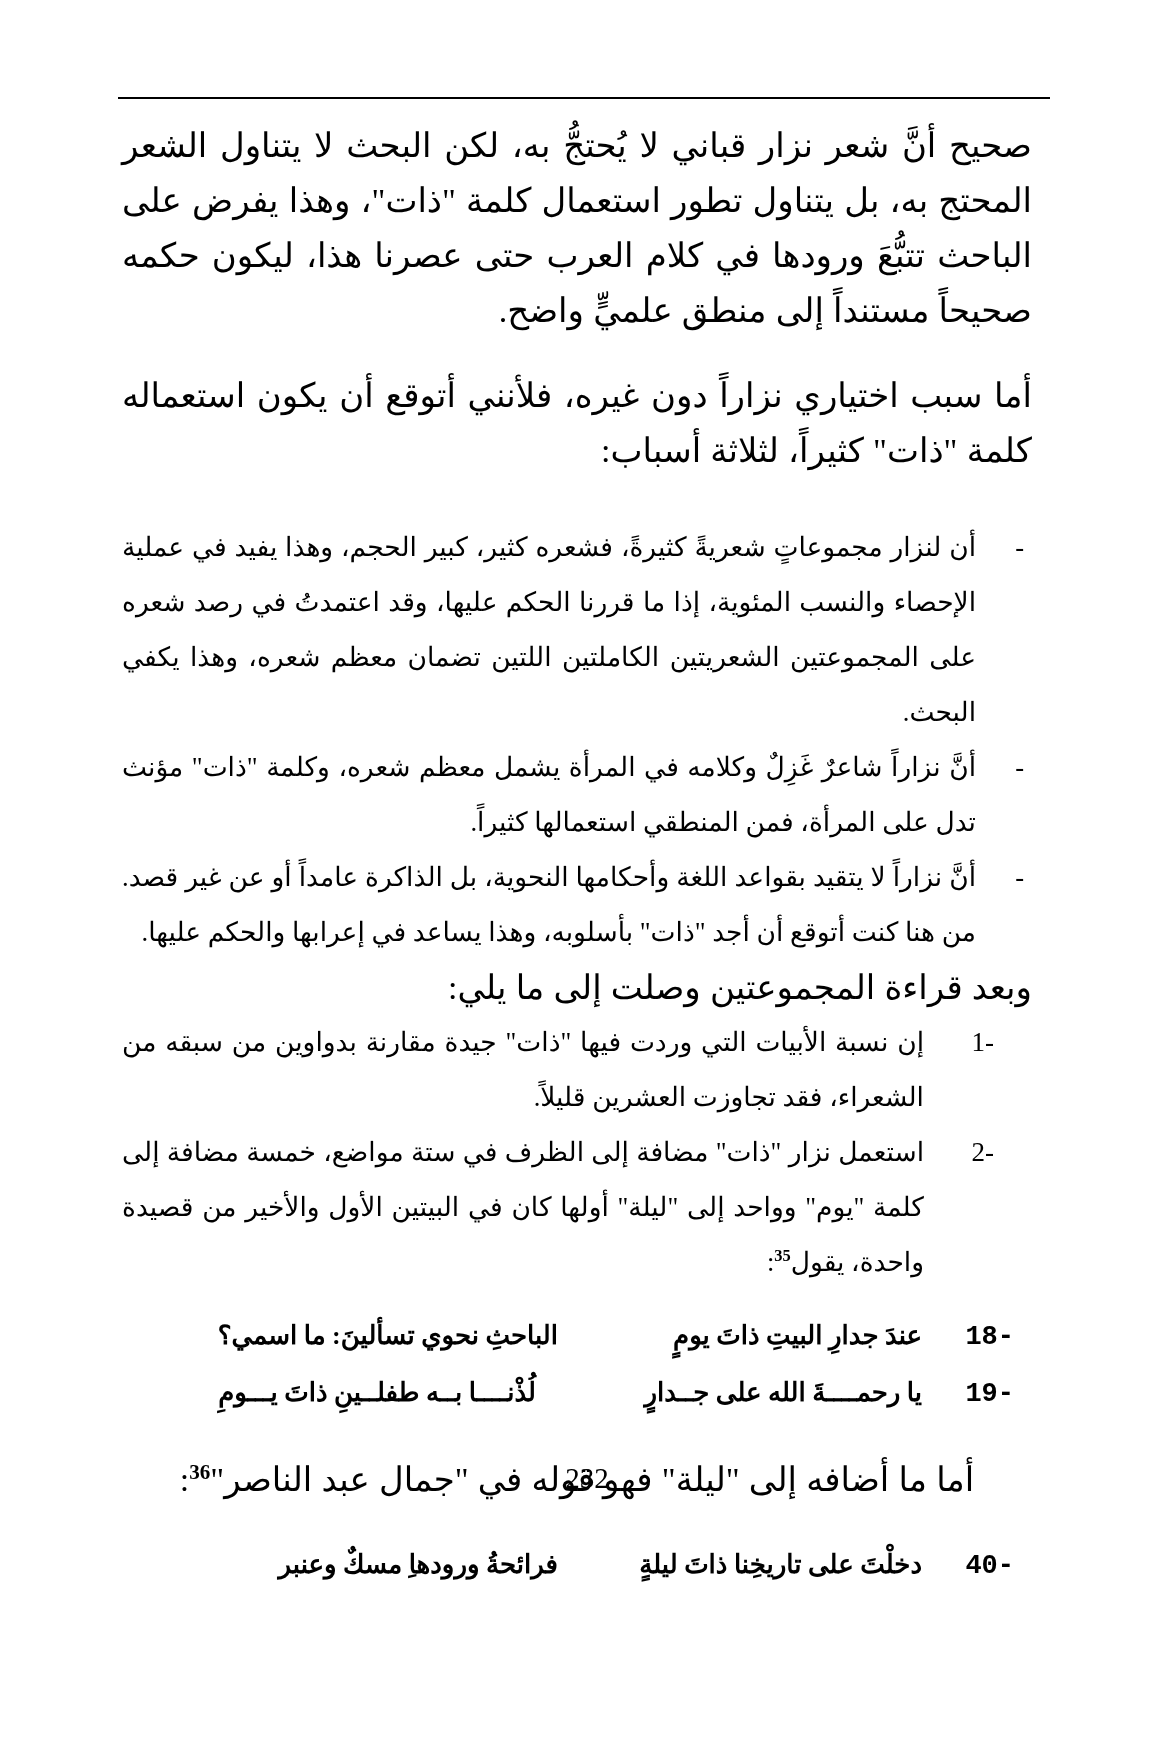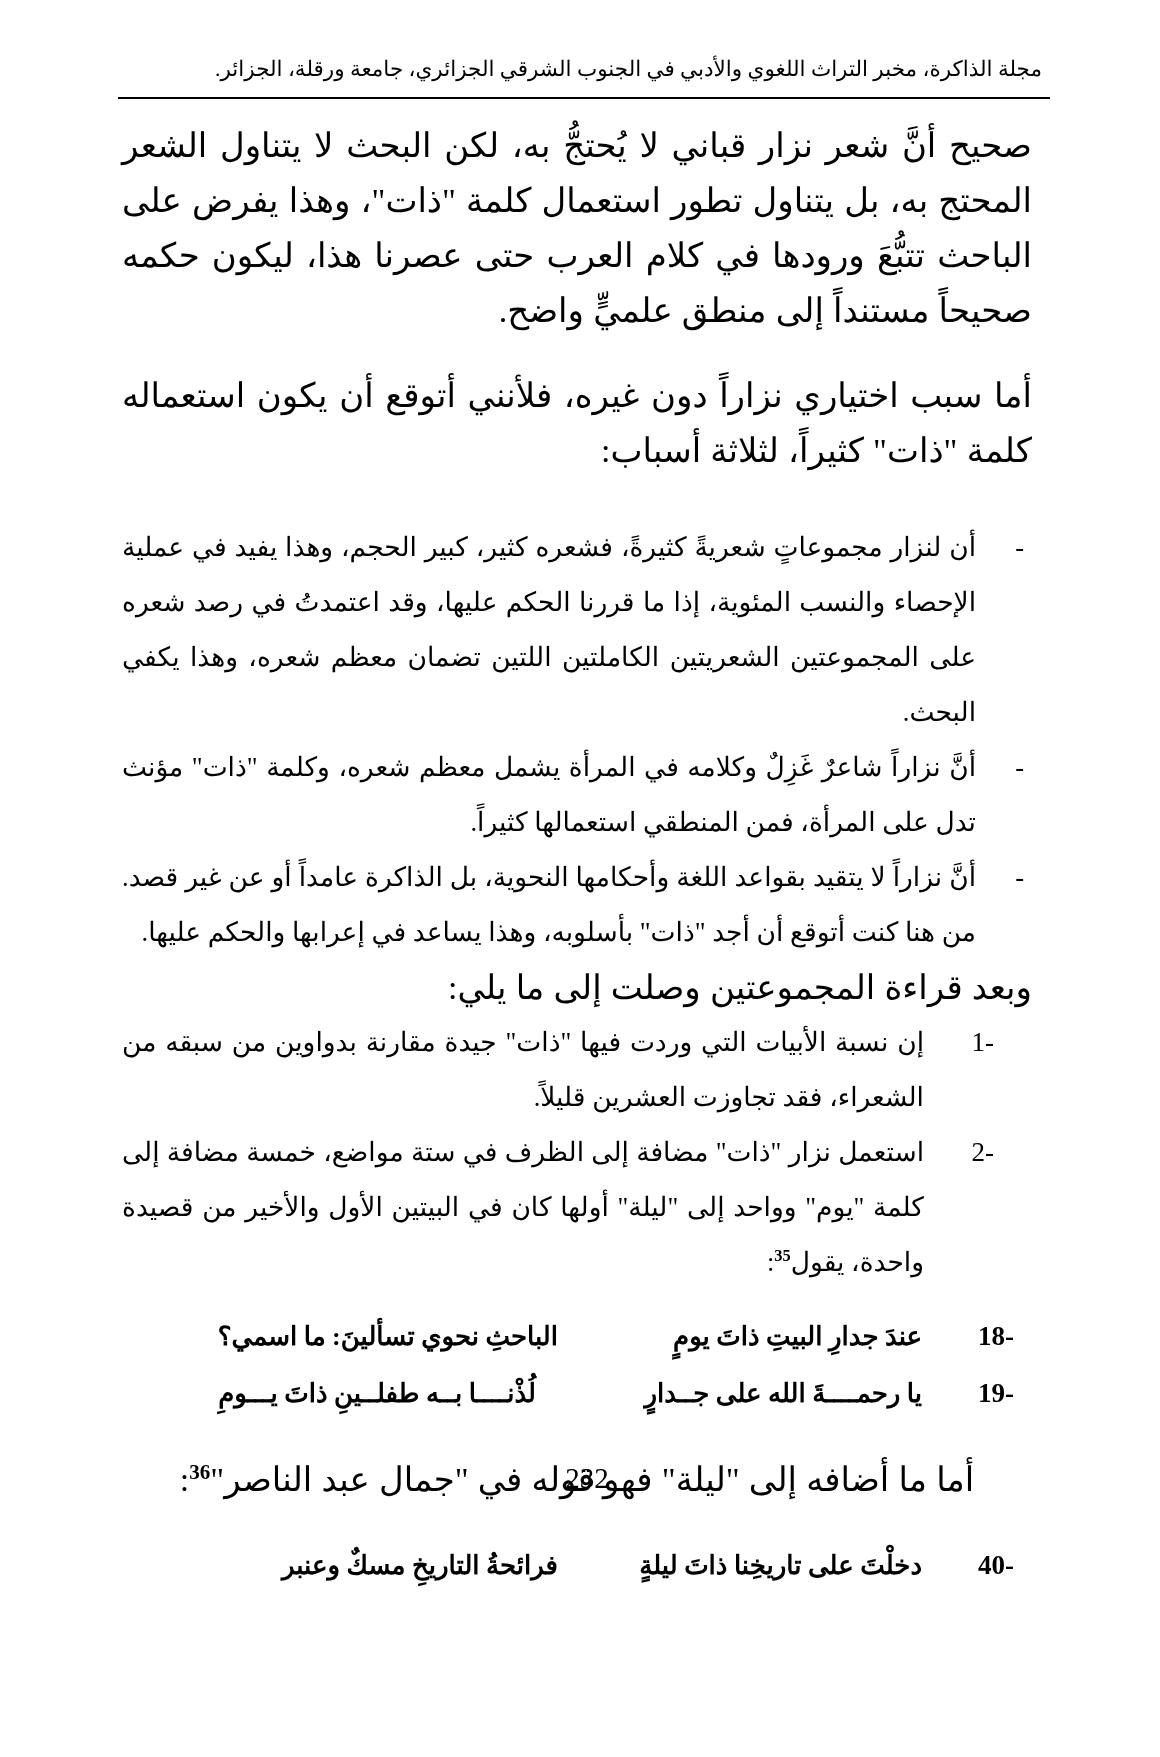--- a/index.html
+++ b/index.html
@@ -129,20 +129,21 @@
   .verse-num {
     width: 92px;
     flex: 0 0 92px;
     text-align: right;
     direction: ltr;
     unicode-bidi: embed;
     font-weight: bold;
     font-size: 27px;
     padding-left: 22px;
     box-sizing: border-box;
+    font-family: Liberation Mono, monospace;
   }
   .hemi-a {
     flex: 0 0 330px;
     text-align: right;
     white-space: nowrap;
   }
   .hemi-b {
     flex: 1 1 auto;
     text-align: right;
     padding-right: 34px;
@@ -167,21 +168,20 @@
     font-size: 29px;
     direction: ltr;
     margin-left: 14px;
   }
 </style>
 </head>
 <body>
 
 <div class="page">
 
-  <div class="running-head">مجلة الذاكرة، مخبر التراث اللغوي والأدبي في الجنوب الشرقي الجزائري، جامعة ورقلة، الجزائر.</div>
   <div class="rule"></div>
 
   <div class="content">
 
     <p class="body-par">صحيح أنَّ شعر نزار قباني لا يُحتجُّ به، لكن البحث لا يتناول الشعر المحتج به، بل يتناول تطور استعمال كلمة "ذات"، وهذا يفرض على الباحث تتبُّعَ ورودها في كلام العرب حتى عصرنا هذا، ليكون حكمه صحيحاً مستنداً إلى منطق علميٍّ واضح.</p>
 
     <div class="gap-md"></div>
 
     <p class="body-par">أما سبب اختياري نزاراً دون غيره، فلأنني أتوقع أن يكون استعماله كلمة "ذات" كثيراً، لثلاثة أسباب:</p>
 
@@ -233,21 +233,21 @@
     <div class="gap-md"></div>
 
     <p class="body-par" style="text-align:center; text-align-last:center;"><span>أما ما أضافه إلى "ليلة" فهو قوله في "جمال عبد الناصر"</span><sup class="fn">36</sup>:</p>
 
     <div class="gap-md"></div>
 
     <div class="verse-block">
       <div class="verse-row">
         <span class="verse-num">40-</span>
         <span class="hemi-a">دخلْتَ على تاريخِنا ذاتَ ليلةٍ</span>
-        <span class="hemi-b">فرائحةُ التاريخِ مسكٌ وعنبر</span>
+        <span class="hemi-b">فرائحةُ ورودهاِ مسكٌ وعنبر</span>
       </div>
     </div>
 
   </div>
 
   <div class="page-number">232</div>
 
 </div>
 
 </body></html>

